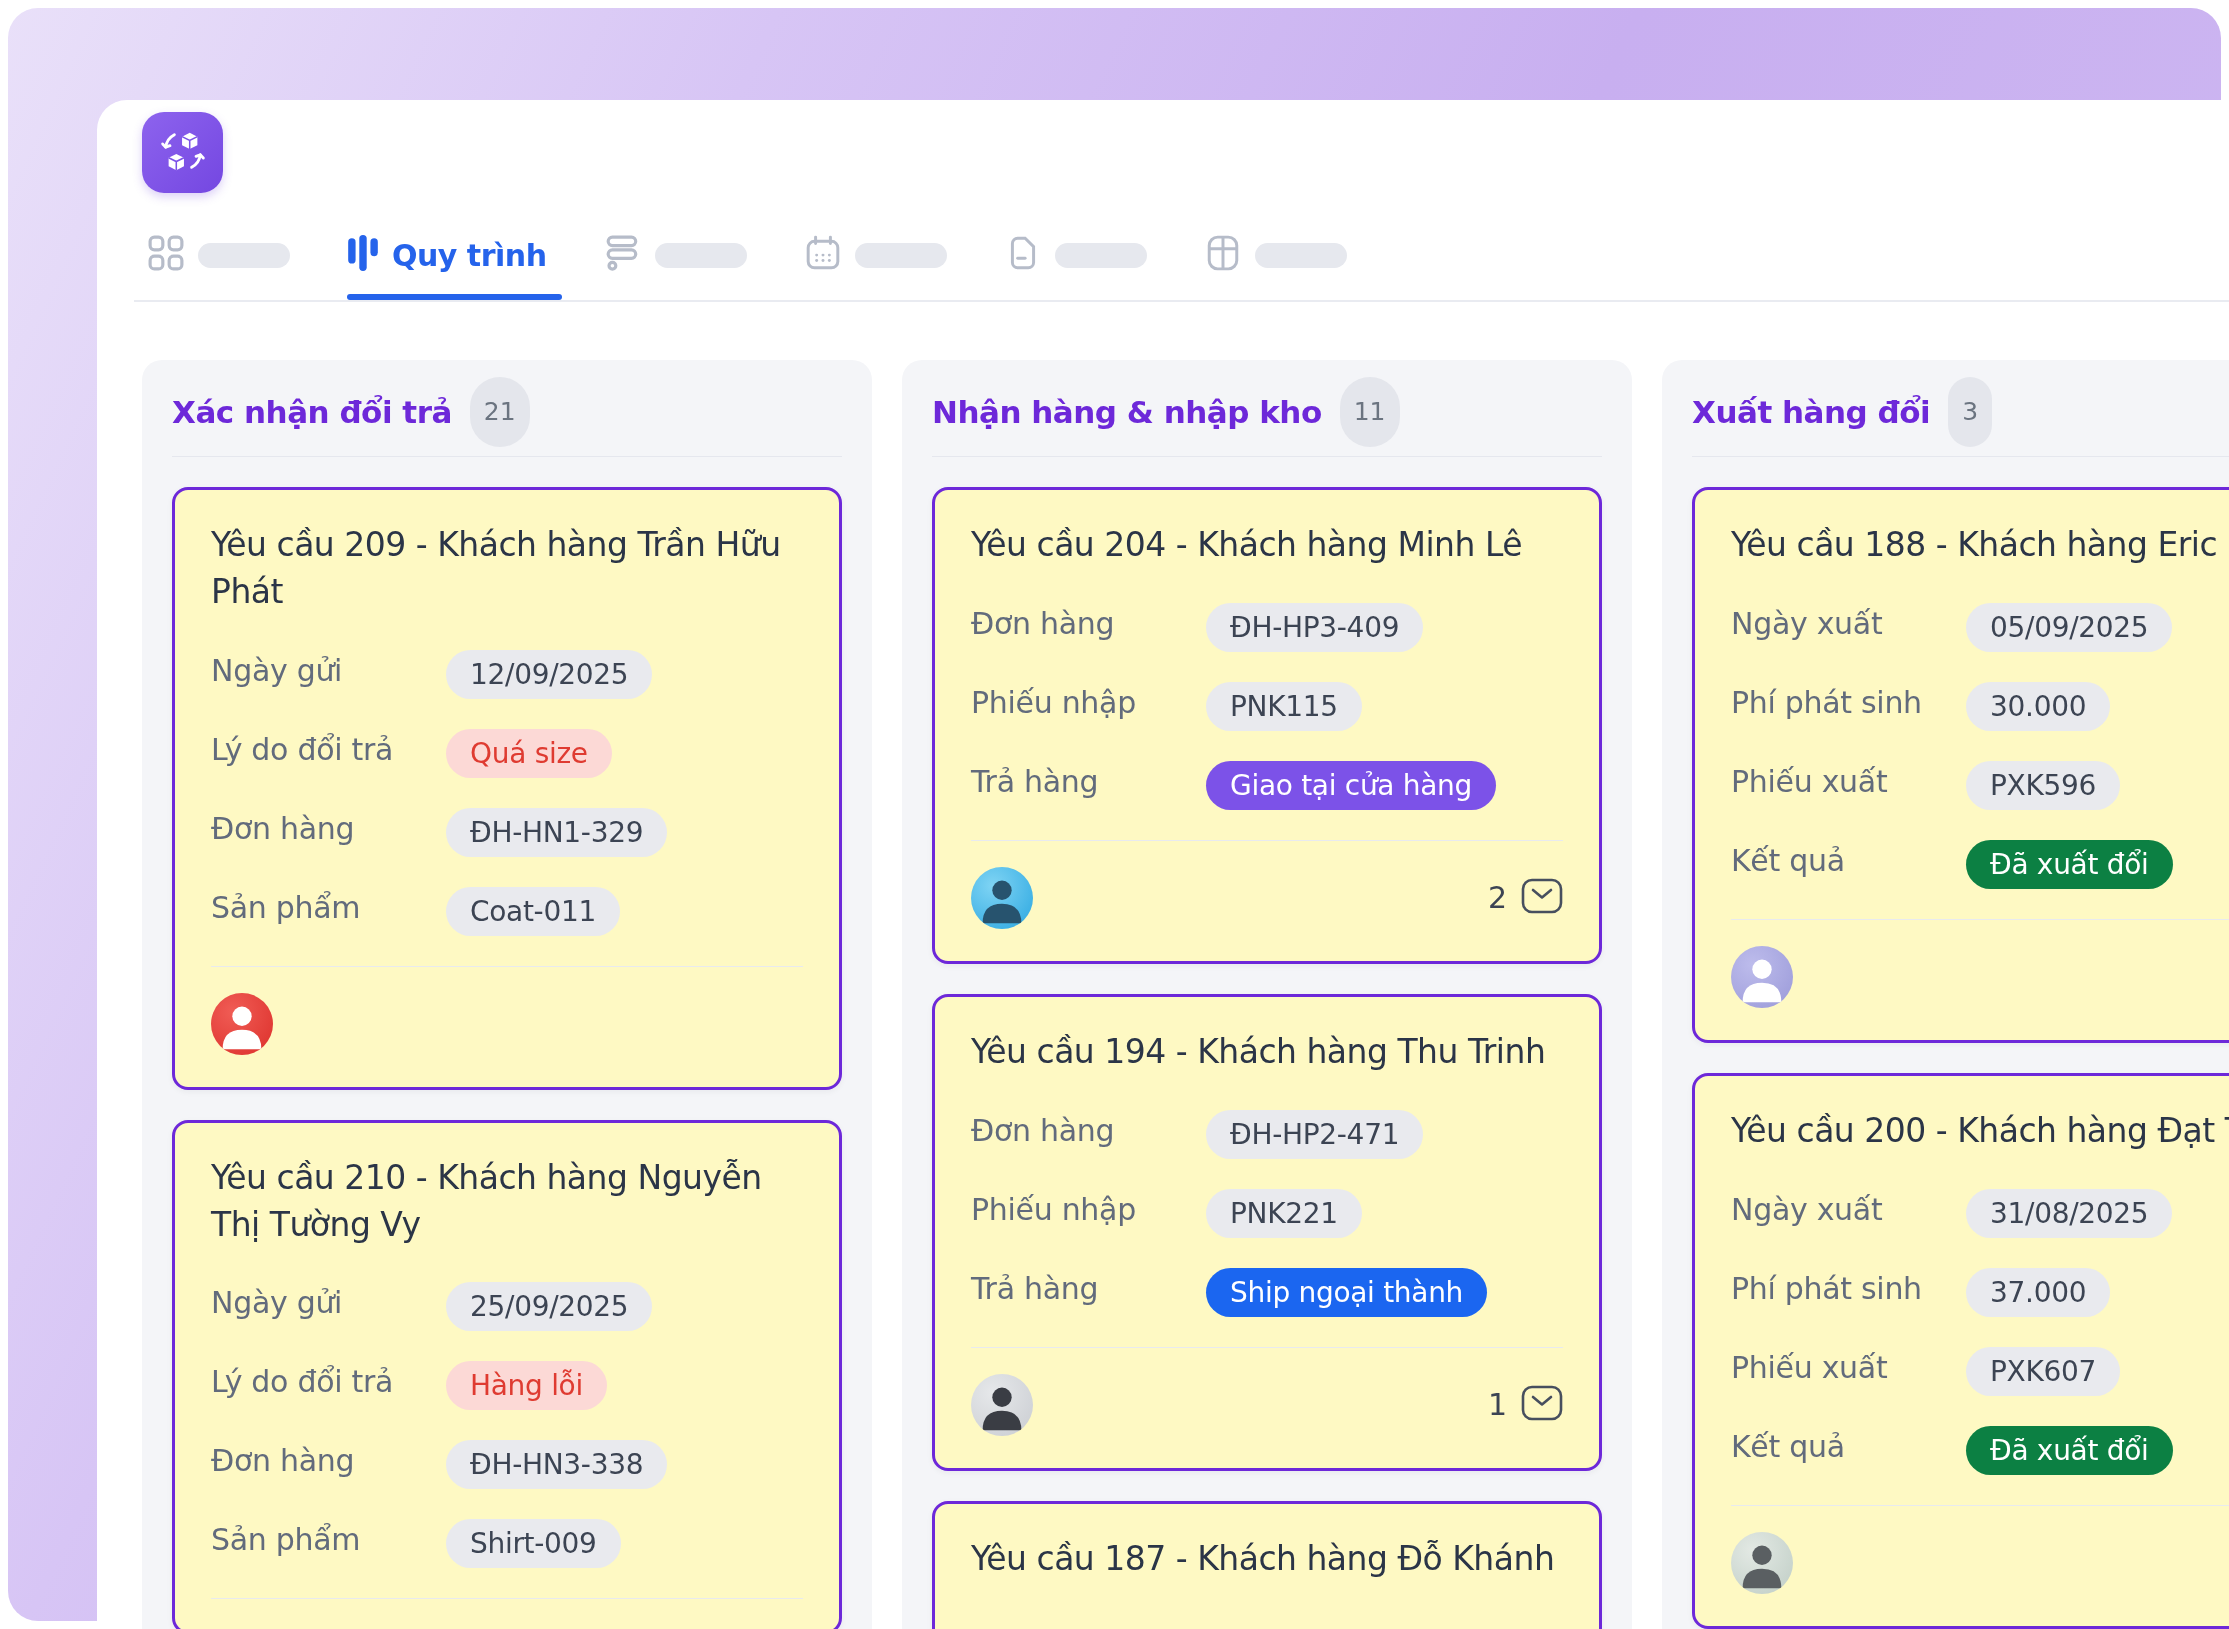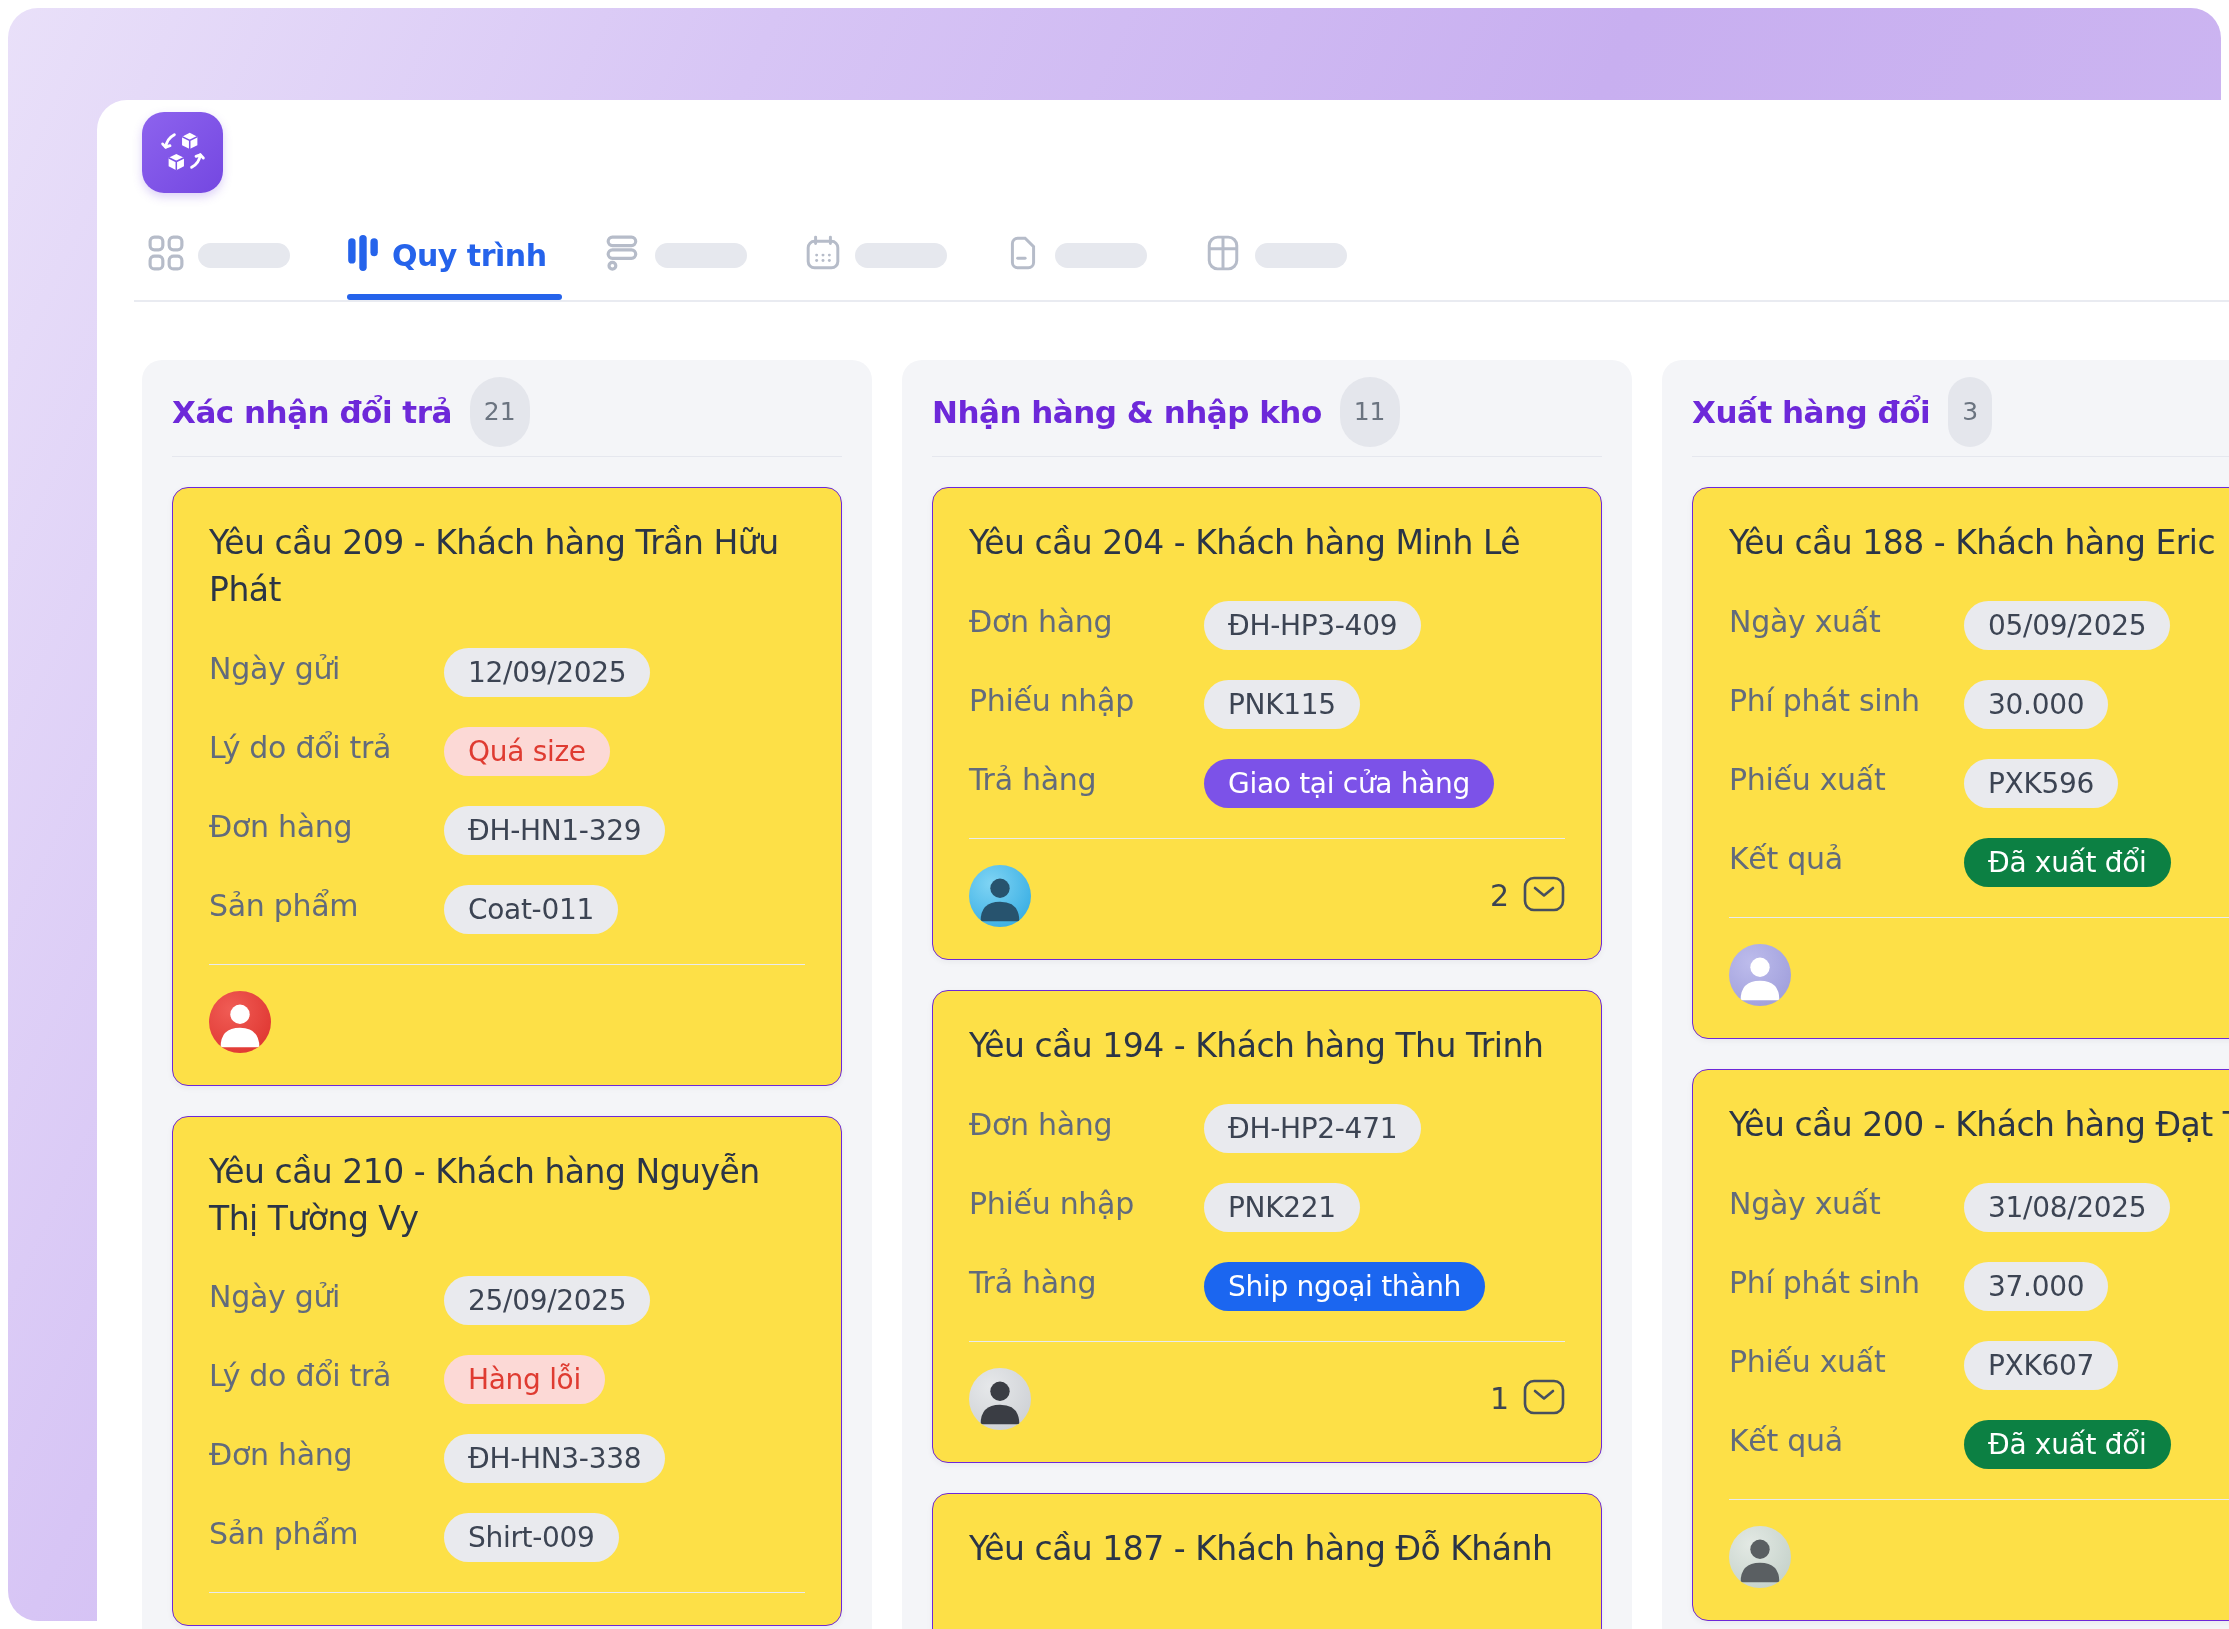--- a/index.html
+++ b/index.html
@@ -47,21 +47,21 @@
   }
   .col-head{display:flex;align-items:center;gap:18px;height:44px;}
   .col-title{font-size:31px;font-weight:700;color:#6d28d9;letter-spacing:-0.5px;white-space:nowrap;}
   .badge{
     background:#e4e6ec;color:#6b7480;font-size:25px;font-weight:500;
     padding:19px 14px;border-radius:999px;line-height:1.3;
   }
   .col-divider{height:1px;background:#e5e7ee;margin-top:22px;}
   .cards{display:flex;flex-direction:column;gap:30px;margin-top:30px;}
   .card{
-    background:#fde047;border:1px solid #6d28d9;border-radius:16px;padding:32px 36px;
+    background:#fef9c3;border:3px solid #6d28d9;border-radius:16px;padding:32px 36px;
     box-shadow:0 2px 6px rgba(23,25,35,.05);
   }
   .card-title{font-size:33px;font-weight:500;color:#2b3547;line-height:1.42;letter-spacing:-0.5px;}
   .fields{margin-top:26px;display:flex;flex-direction:column;gap:22px;}
   .frow{display:flex;align-items:center;}
   .flabel{width:235px;flex:0 0 235px;font-size:30px;color:#626b7c;letter-spacing:-0.3px;white-space:nowrap;}
   .pill{
     display:inline-block;font-size:28px;font-weight:500;padding:8px 24px;border-radius:999px;
     white-space:nowrap;letter-spacing:-0.3px;margin-top:8px;
   }

